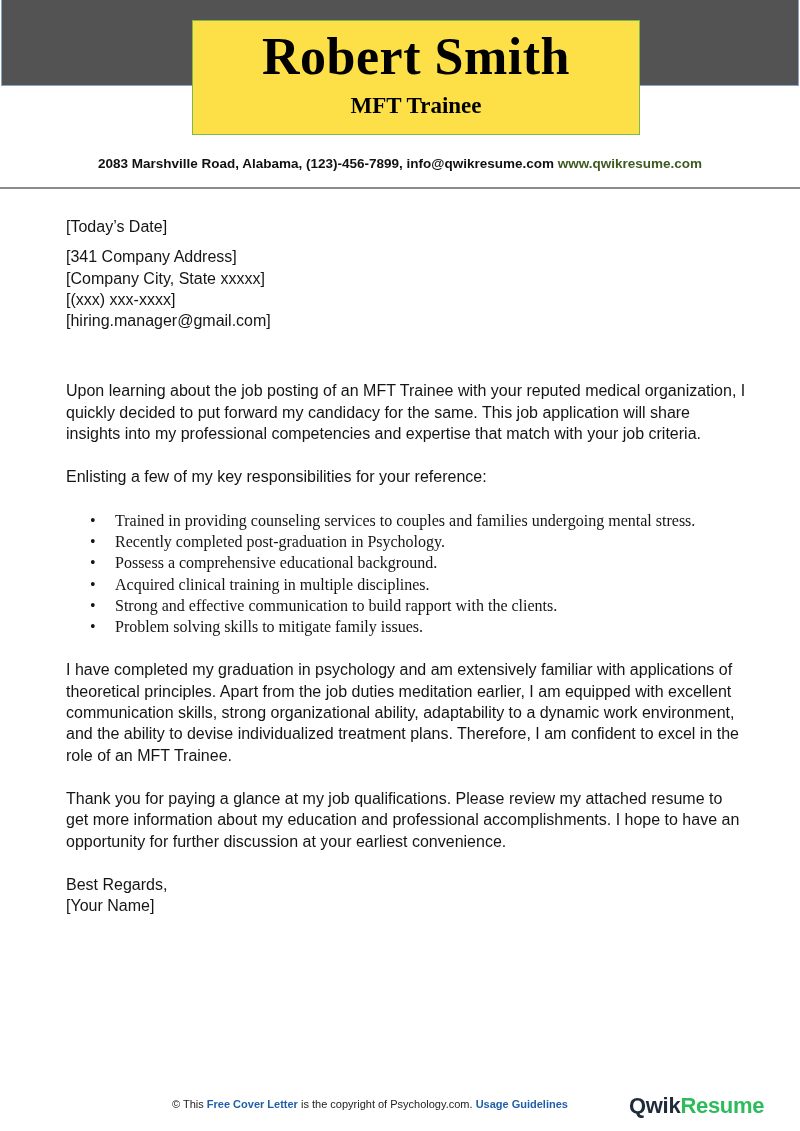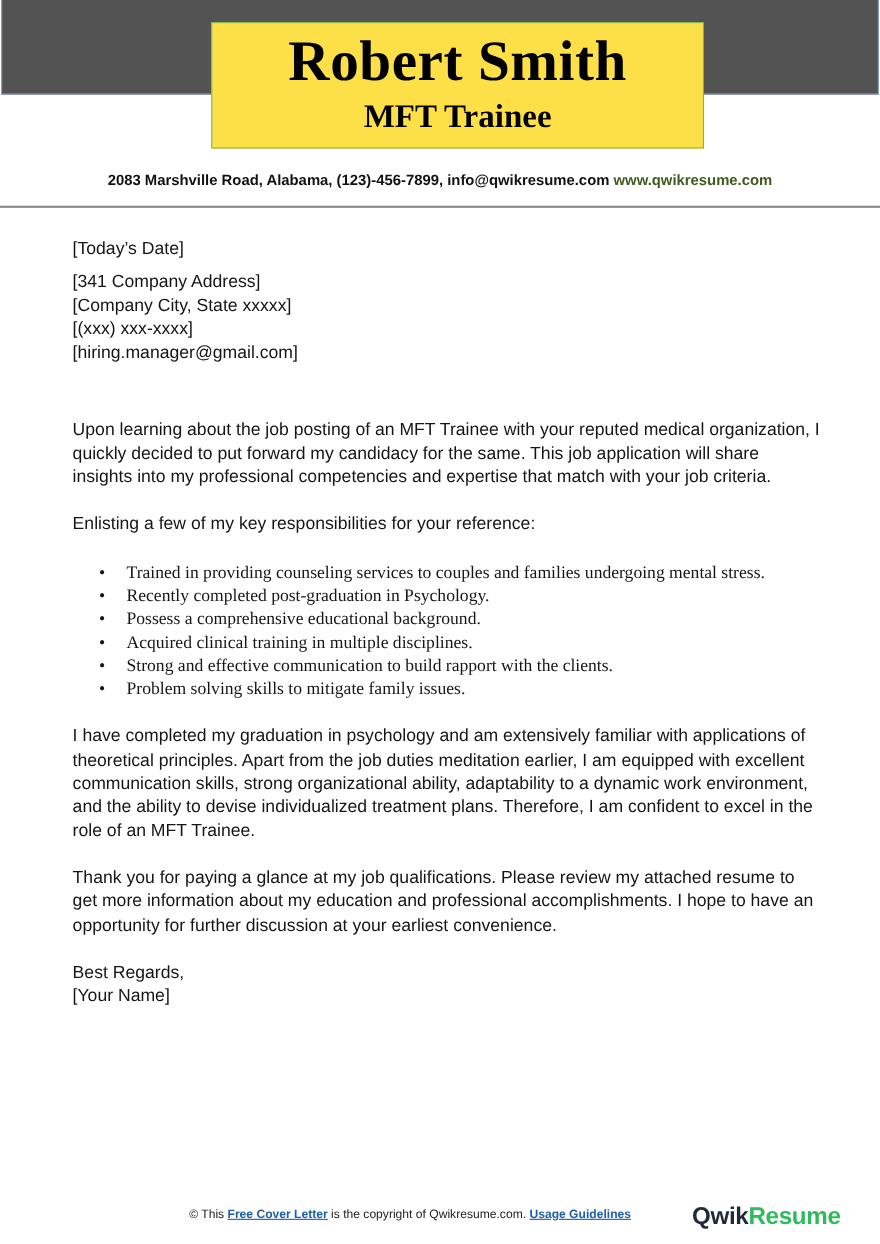--- a/index.html
+++ b/index.html
@@ -1,33 +1,33 @@
 <!DOCTYPE html>
 <html><head>
 <meta charset="utf-8">
 <style>
   html, body { margin: 0; padding: 0; background: #ffffff; }
   body { width: 800px; height: 1131px; position: relative; overflow: hidden; font-family: "Liberation Sans", sans-serif; color: #111; }
   .top-band { position: absolute; left: 1px; top: 0; width: 798px; height: 86px; background: #535353; border-bottom: 1px solid #8aa4c2; border-left: 1px solid #8aa4c2; border-right: 1px solid #8aa4c2; box-sizing: border-box; }
   .name-box { position: absolute; left: 192px; top: 20px; width: 448px; height: 115px; background: #fde047; border: 1px solid #7fb84a; box-sizing: border-box; text-align: center; }
   .name { font-family: "Liberation Serif", serif; font-weight: bold; font-size: 52px; line-height: 56px; margin-top: 8px; color: #000; letter-spacing: 0.5px; }
-  .title { font-family: "Liberation Serif", serif; font-weight: bold; font-size: 30px; line-height: 34px; margin-top: 4px; color: #000; text-align: center; }
+  .title { font-family: "Liberation Serif", serif; font-weight: bold; font-size: 23px; line-height: 34px; margin-top: 4px; color: #000; text-align: center; }
   .contact { position: absolute; left: 0; top: 156px; width: 800px; text-align: center; font-size: 13.5px; font-weight: bold; color: #111; }
   .contact .web { color: #3e5a1e; margin-top: 41px; }
   .divider { position: absolute; left: 0; top: 187px; width: 800px; height: 2px; background: #8c8c8c; }
   .body { position: absolute; left: 66px; top: 216px; width: 680px; font-size: 16px; line-height: 21.3px; color: #151515; }
   .body p { margin: 0; }
   .gap-s { height: 9px; }
   .gap-m { height: 22px; }
   .gap-l { height: 40px; }
   ul.bullets { list-style: none; margin: 0; padding: 0; font-family: Liberation Serif, serif; }
   ul.bullets li { position: relative; padding-left: 49px; }
   ul.bullets li::before { content: "\2022"; position: absolute; left: 24px; top: 0; font-size: 16px; }
   .footer { position: absolute; left: 172px; top: 1098px; font-size: 11px; color: #222; }
-  .footer a { color: #1f5fa8; font-weight: bold; text-decoration: underline; }
+  .footer a { color: #1f5fa8; font-weight: bold; }
   .logo { position: absolute; left: 629px; top: 1093px; font-size: 22px; font-weight: bold; letter-spacing: -0.3px; }
   .logo .q { color: #1f2a3a; }
   .logo .r { color: #2dbb5c; }
 </style>
 </head>
 <body>
 
 <div class="top-band"></div>
 
 <div class="name-box">
@@ -66,18 +66,18 @@
   <div class="gap-m"></div>
   <p>I have completed my graduation in psychology and am extensively familiar with applications of theoretical principles. Apart from the job duties meditation earlier, I am equipped with excellent communication skills, strong organizational ability, adaptability to a dynamic work environment, and the ability to devise individualized treatment plans. Therefore, I am confident to excel in the role of an MFT Trainee.</p>
   <div class="gap-m"></div>
   <p>Thank you for paying a glance at my job qualifications. Please review my attached resume to get more information about my education and professional accomplishments. I hope to have an opportunity for further discussion at your earliest convenience.</p>
   <div class="gap-m"></div>
   <p>Best Regards,</p>
   <p>[Your Name]</p>
 </div>
 
 <div class="footer">
-  <span>© This </span><a>Free Cover Letter</a><span> is the copyright of Qwikresume.com. </span><a>Usage Guidelines</a>
+  <span>© This </span><a>Free Cover Letter</a><span> is the copyright of Psychology.com. </span><a>Usage Guidelines</a>
 </div>
 
 <div class="logo">
   <span class="q">Qwik</span><span class="r">Resume</span>
 </div>
 
 </body></html>

